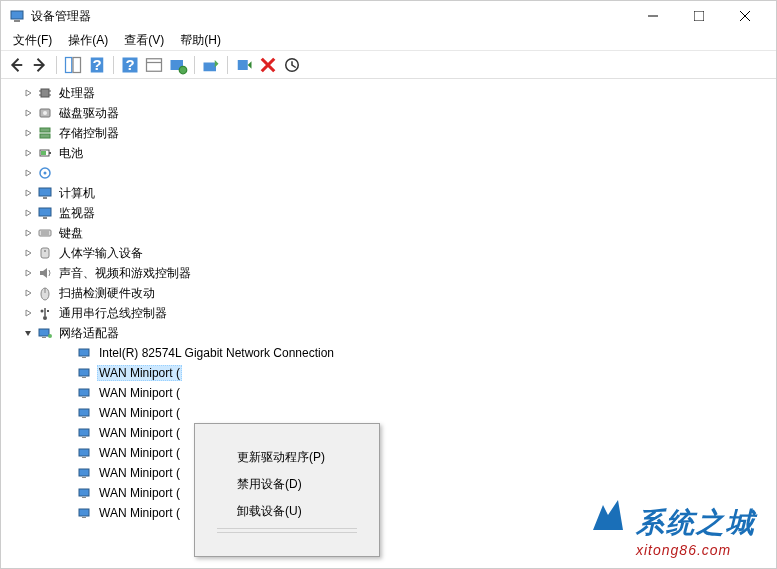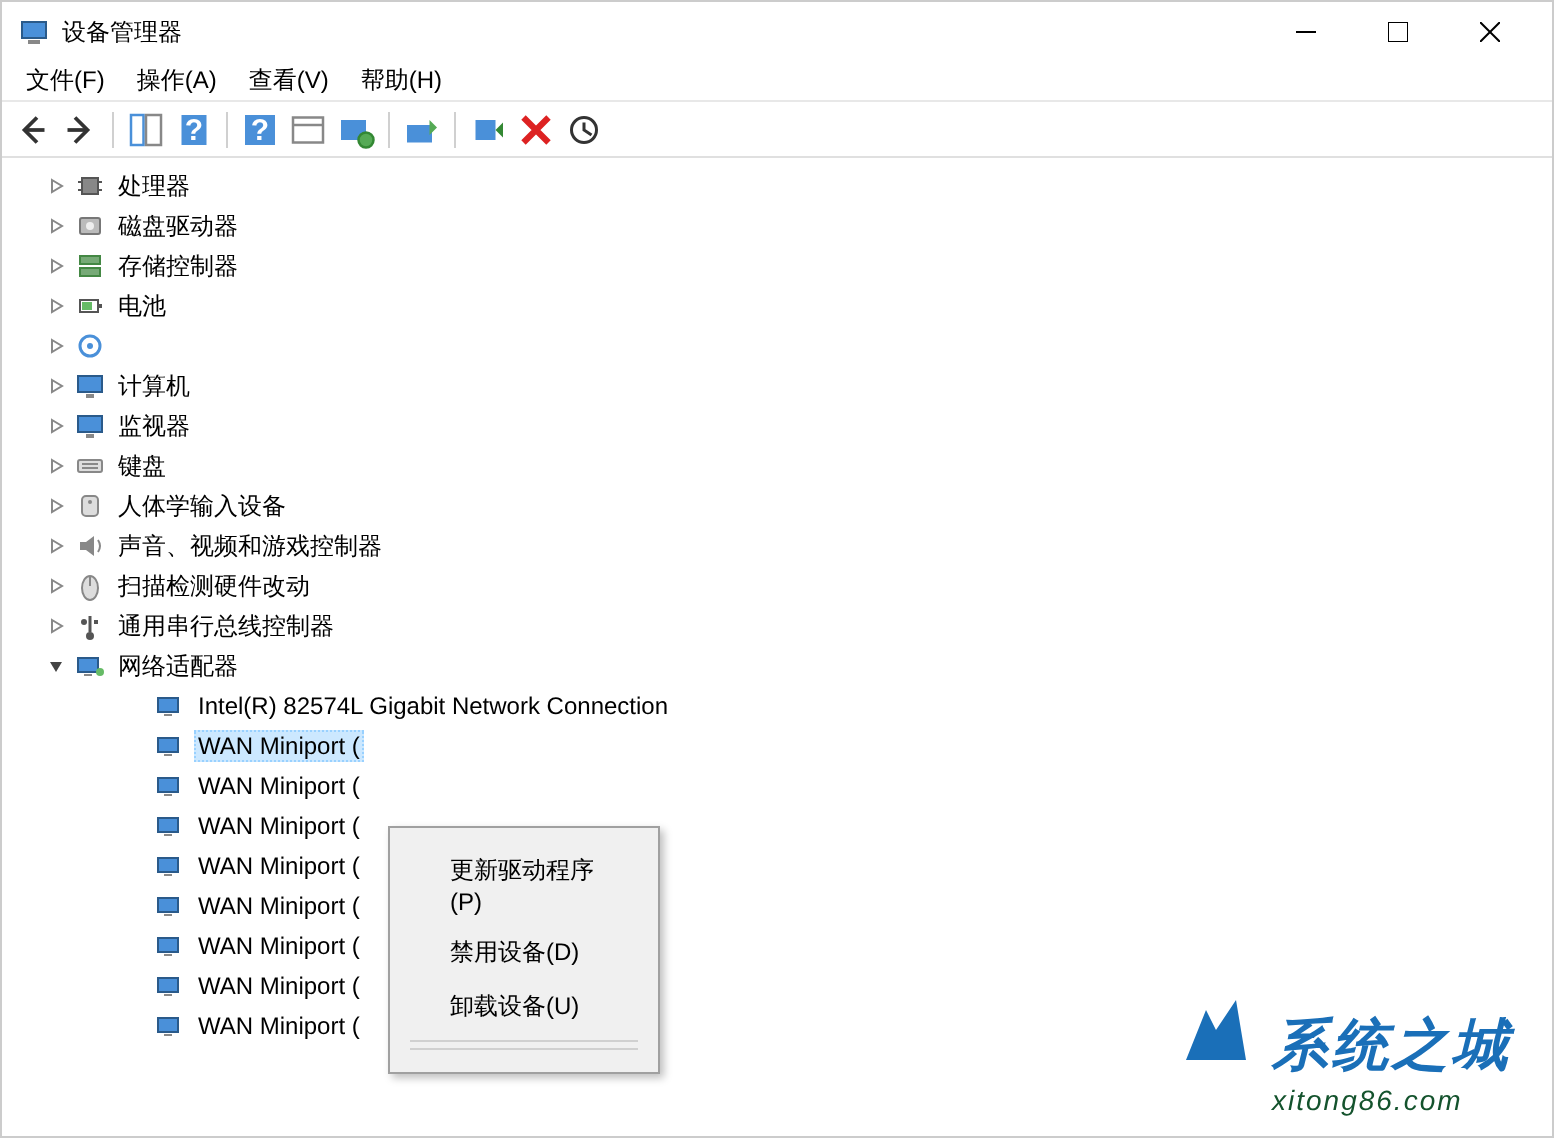--- a/index.html
+++ b/index.html
@@ -16,27 +16,27 @@
 .toolbar .tool-btn{width:22px;height:22px;display:flex;align-items:center;justify-content:center;cursor:default;border:1px solid transparent;}
 .toolbar .sep{width:1px;height:18px;background:#d0d0d0;margin:0 3px;}
 .tree{padding:4px 2px;height:calc(100% - 78px);overflow:auto;}
 .tree-row{display:flex;align-items:center;height:20px;padding-left:18px;cursor:default;white-space:nowrap;}
 .tree-row.child{padding-left:58px;}
 .tree-row .expander{width:14px;height:14px;display:flex;align-items:center;justify-content:center;margin-right:2px;}
 .tree-row .expander svg{width:8px;height:8px;}
 .tree-row .node-icon{width:16px;height:16px;margin-right:4px;flex-shrink:0;}
 .tree-row .label{padding:1px 2px;}
 .tree-row.selected .label{background:#cce8ff;border:1px dotted #99d1ff;padding:0 1px;}
-.context-menu{position:absolute;left:193px;top:412px;width:136px;background:#f0f0f0;border:1px solid #a0a0a0;box-shadow:2px 2px 4px rgba(0,0,0,0.25);padding:8px;}
+.context-menu{position:absolute;left:193px;top:422px;width:186px;background:#f0f0f0;border:1px solid #a0a0a0;box-shadow:2px 2px 4px rgba(0,0,0,0.25);padding:20px;}
 .context-menu .cm-item{padding:5px 20px 5px 22px;cursor:default;}
 .context-menu .cm-sep{height:1px;background:#d0d0d0;margin:3px 2px;}
 .watermark{position:absolute;right:20px;bottom:10px;display:flex;align-items:center;gap:8px;pointer-events:none;}
 .watermark .wm-text{display:flex;flex-direction:column;margin-top:32px;}
 .watermark .wm-cn{font-size:28px;font-weight:bold;color:#1a6fb8;font-style:italic;letter-spacing:2px;}
-.watermark .wm-url{font-size:14px;color:#14532d;font-style:italic;letter-spacing:1px;}
+.watermark .wm-url{font-size:14px;color:#b91c1c;font-style:italic;letter-spacing:1px;}
 .watermark .wm-logo{width:40px;height:40px;}
 </style>
 </head>
 <body>
 
 <div class="titlebar">
   <svg class="title-icon" viewBox="0 0 16 16">
       <rect x="2" y="3" width="12" height="8" fill="#4a90d9" stroke="#2a5a8a"></rect>
       <rect x="5" y="12" width="6" height="2" fill="#888"></rect>
     </svg>

